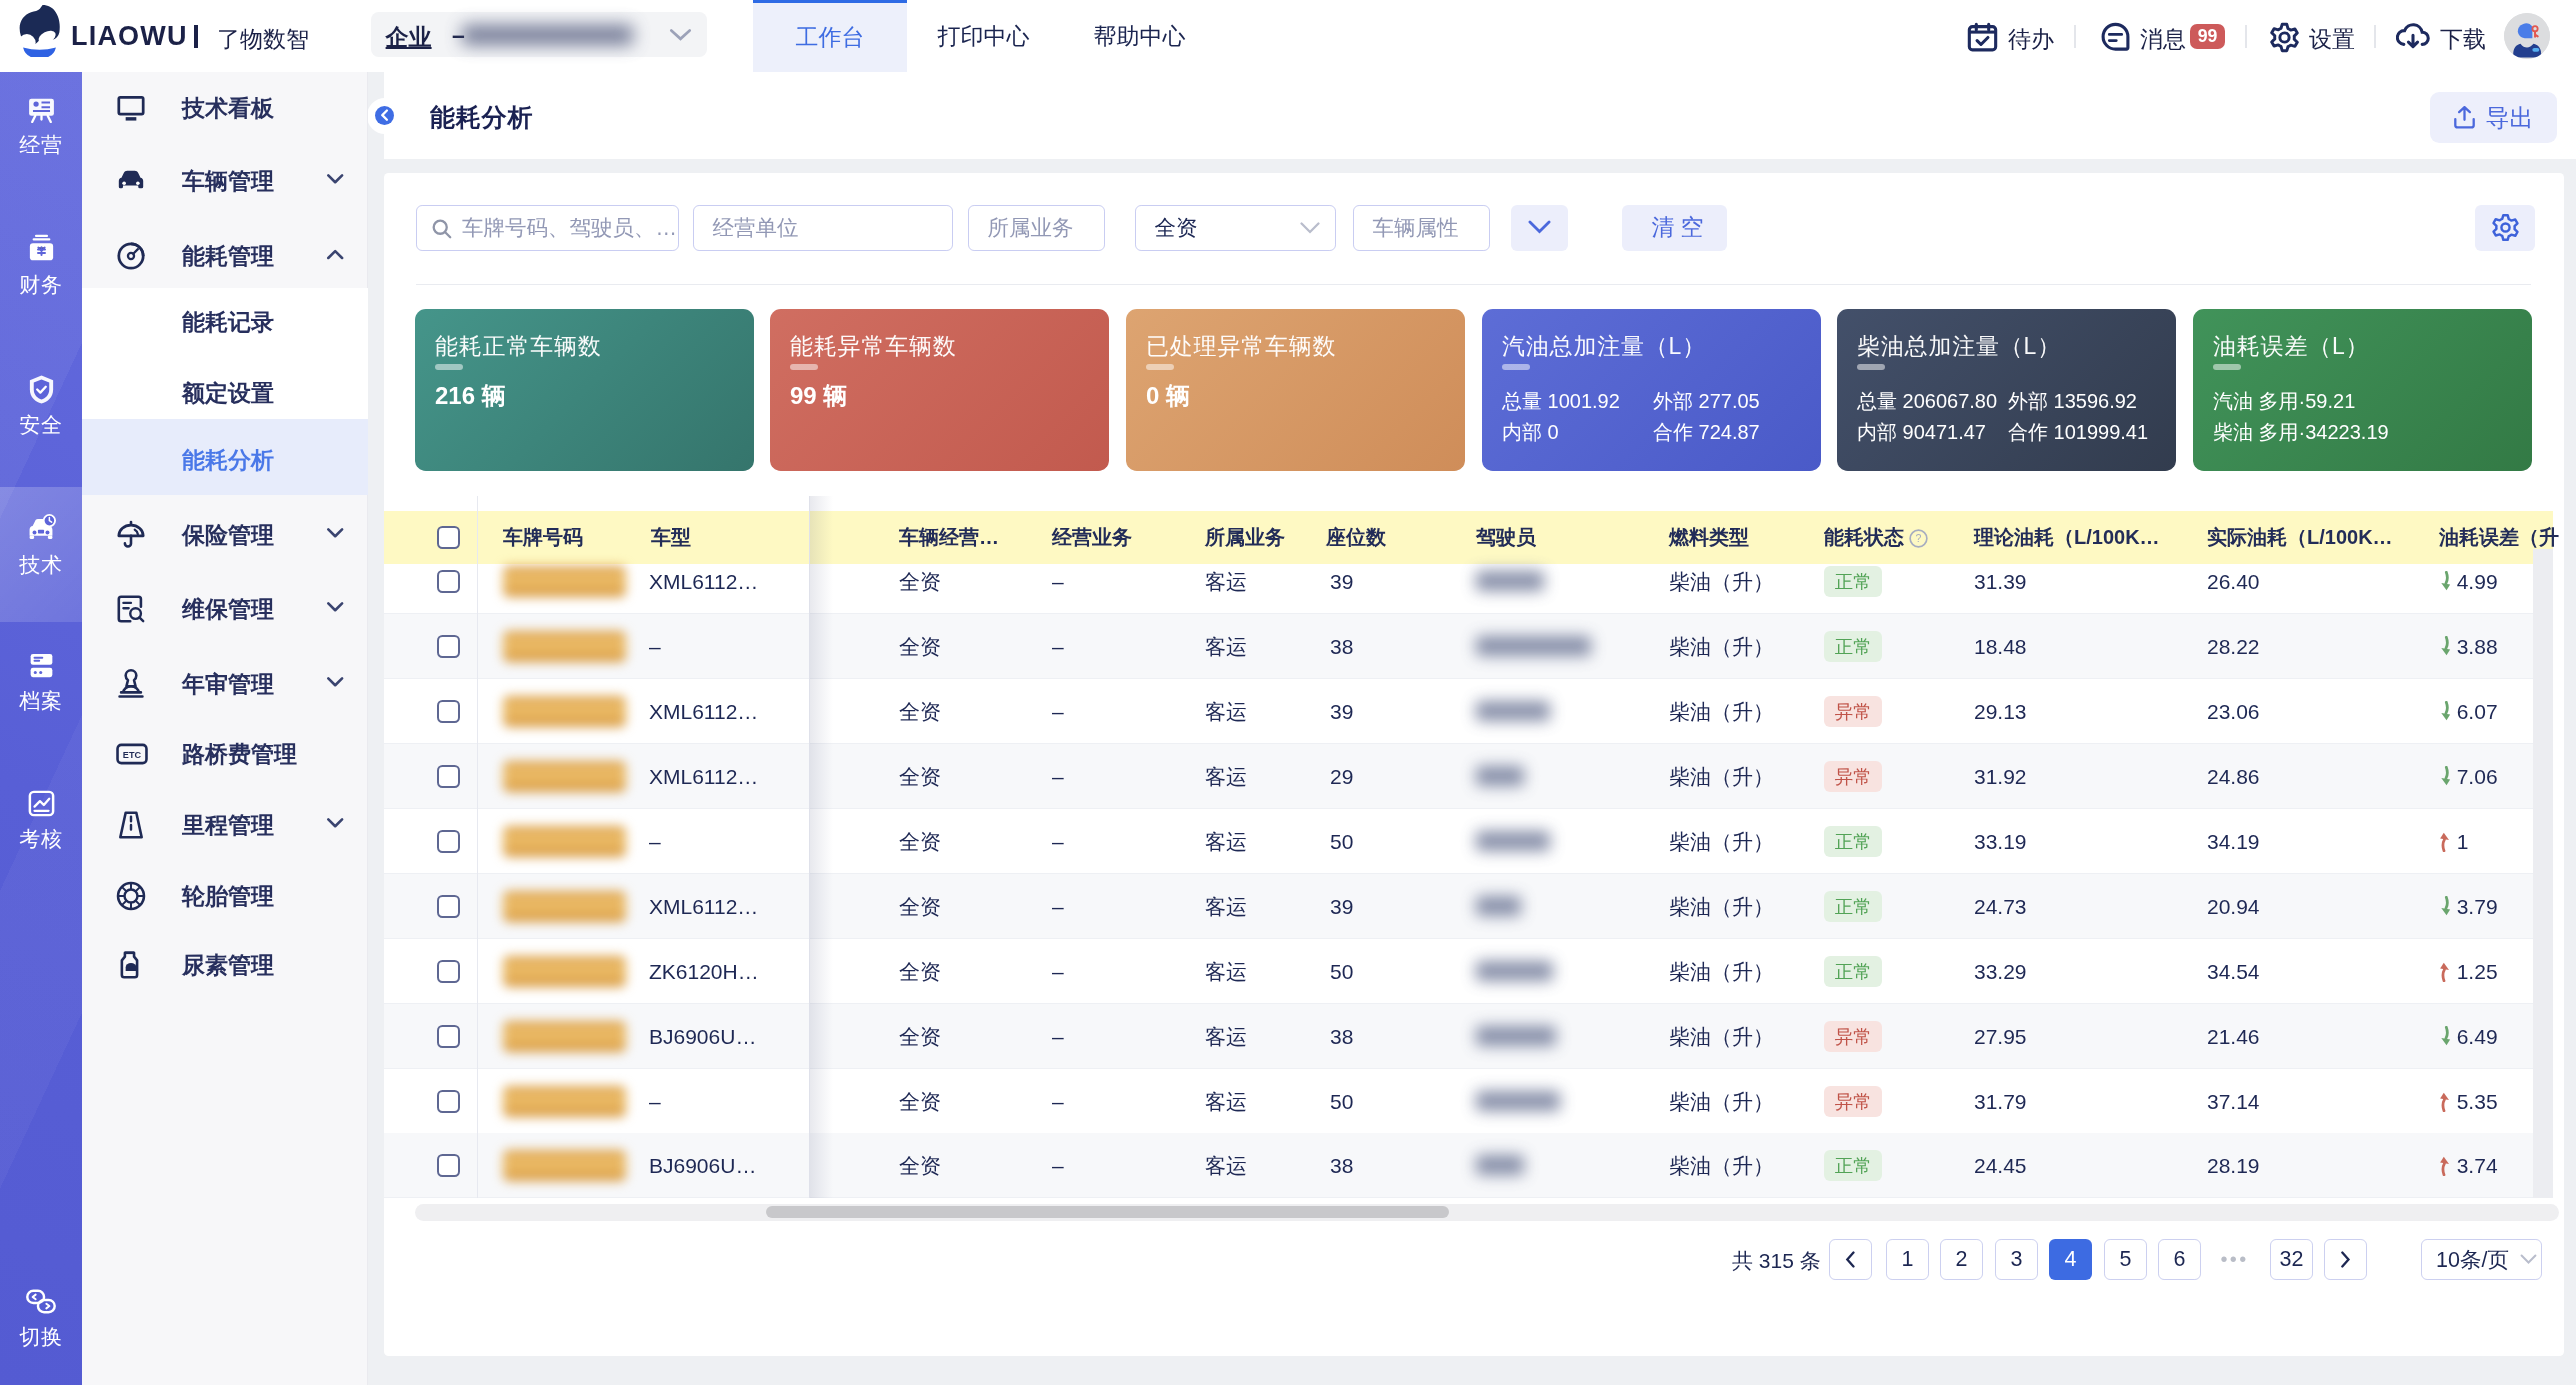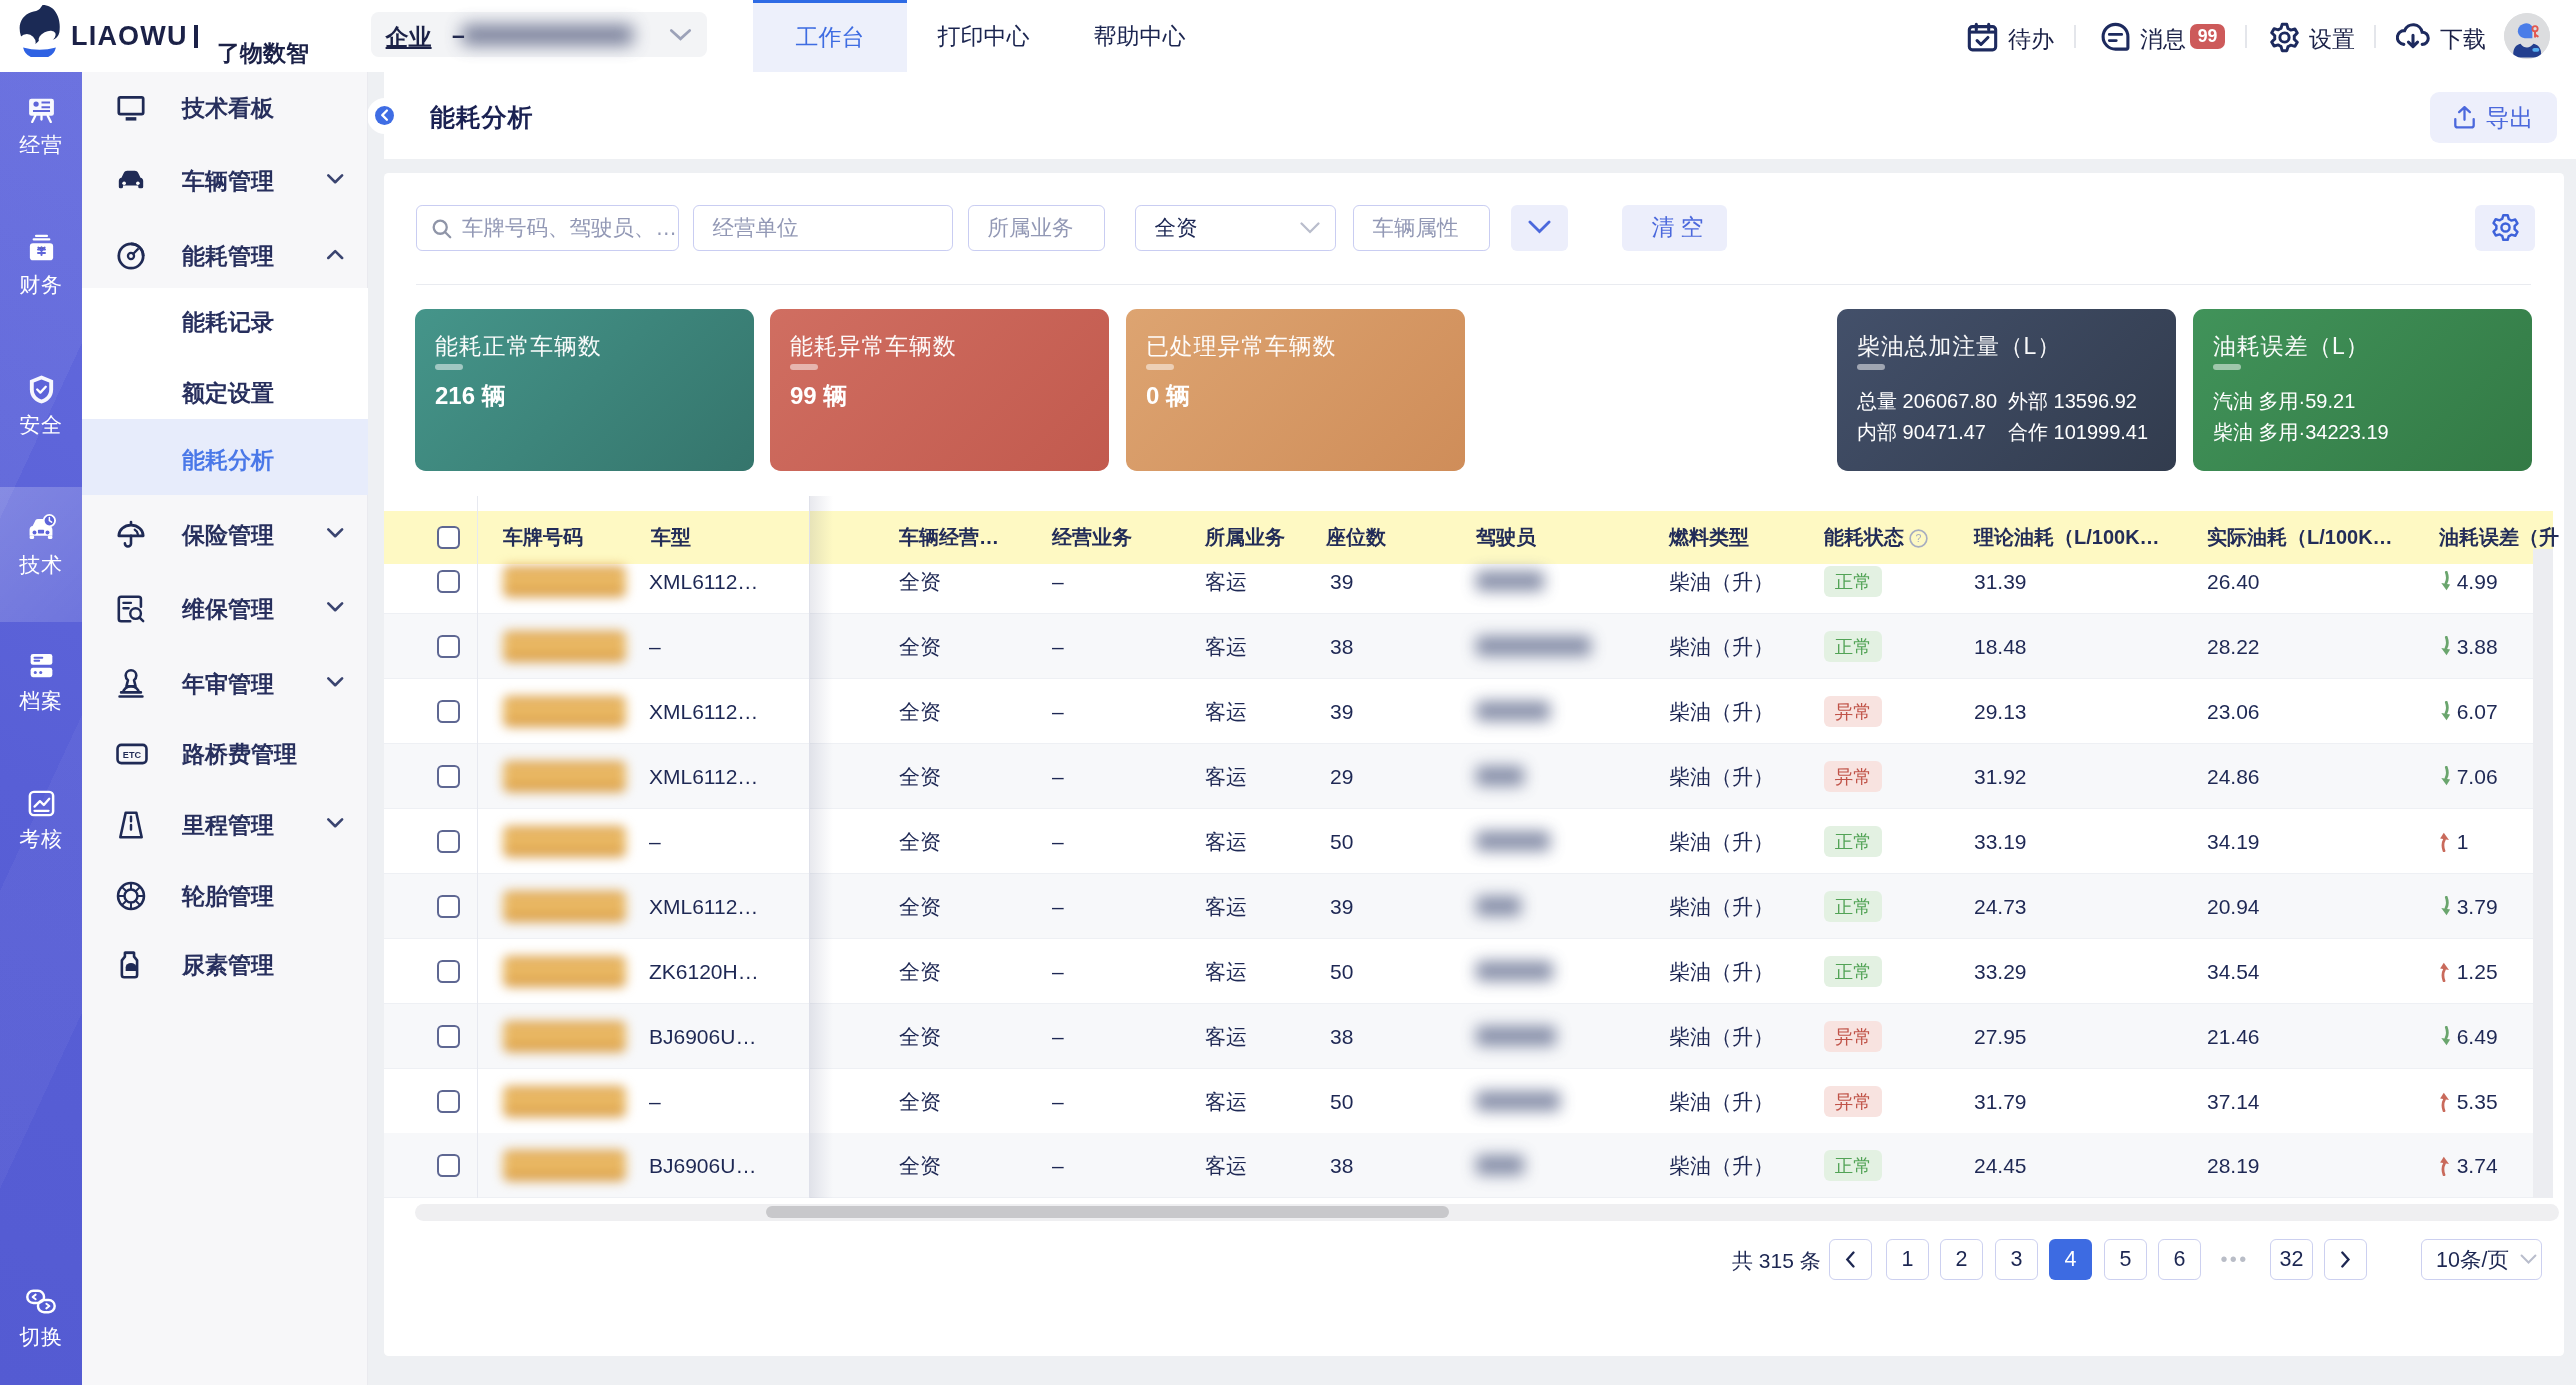--- a/index.html
+++ b/index.html
@@ -3,21 +3,21 @@
 <meta charset="utf-8">
 <style>
 *{box-sizing:border-box;margin:0;padding:0;font-family:"Liberation Sans",sans-serif;}
 html,body{width:2576px;height:1386px;overflow:hidden;}
 body{background:#eef0f3;position:relative;color:#1c2754;}
 .abs{position:absolute;}
 
 #hdr{position:absolute;left:0;top:0;width:2576px;height:72px;background:#fff;z-index:30;}
 #brand{position:absolute;left:71px;top:21px;font-size:27px;font-weight:800;color:#1b2147;letter-spacing:1.2px;}
 #brandsep{position:absolute;left:194px;top:24.6px;width:3.8px;height:23px;background:#1b2147;}
-#brandcn{position:absolute;left:217px;top:24px;font-size:23px;font-weight:700;color:#1b2147;letter-spacing:0px;margin-top:14px;}
+#brandcn{position:absolute;left:217px;top:24px;font-size:23px;font-weight:400;color:#1b2147;letter-spacing:0px;}
 #entbox{position:absolute;left:371px;top:12.3px;width:336px;height:45px;background:#f3f4f6;border-radius:7.7px;}
 #entbox .lab{position:absolute;left:14.6px;top:10px;font-size:23px;font-weight:600;color:#1b2147;text-decoration:underline;}
 #entbox .dash{position:absolute;left:81px;top:10px;font-size:23px;font-weight:600;color:#1b2147;}
 #entblur{position:absolute;left:89px;top:12.3px;width:171px;height:20px;background:#4b5478;filter:blur(8.4px);border-radius:3.1px;opacity:.75;}
 .tab{position:absolute;top:0;height:72px;font-size:23px;font-weight:500;color:#1b2550;display:flex;align-items:center;justify-content:center;}
 #tab1{left:753px;width:154px;background:#edf0fb;border-top:3.8px solid #2e6be5;color:#3e6ce2;}
 #tab2{left:922px;width:123px;}
 #tab3{left:1078px;width:123px;}
 .hicon{position:absolute;top:21.5px;}
 .hlab{position:absolute;top:24px;font-size:23px;font-weight:500;color:#1b2147;}
@@ -392,20 +392,28 @@
   <div class="scard" id="sc2">
       <div class="h">能耗异常车辆数</div>
       <div class="u"></div>
       <div class="v">99 辆</div>
     </div>
   <div class="scard" id="sc3">
       <div class="h">已处理异常车辆数</div>
       <div class="u"></div>
       <div class="v">0 辆</div>
     </div>
+  <div class="scard" id="sc4">
+      <div class="h">汽油总加注量（L）</div>
+      <div class="u"></div>
+    <div class="r1">总量 <b>1001.92</b></div>
+      <div class="rr1">外部 <b>277.05</b></div>
+    <div class="r2">内部 <b>0</b></div>
+      <div class="rr2">合作 <b>724.87</b></div>
+    </div>
   <div class="scard" id="sc5">
       <div class="h">柴油总加注量（L）</div>
       <div class="u"></div>
     <div class="r1">总量 <b>206067.80</b></div>
       <div class="rr1" style="left:171px">外部 <b>13596.92</b></div>
     <div class="r2">内部 <b>90471.47</b></div>
       <div class="rr2" style="left:171px">合作 <b>101999.41</b></div>
     </div>
   <div class="scard" id="sc6">
       <div class="h">油耗误差（L）</div>

